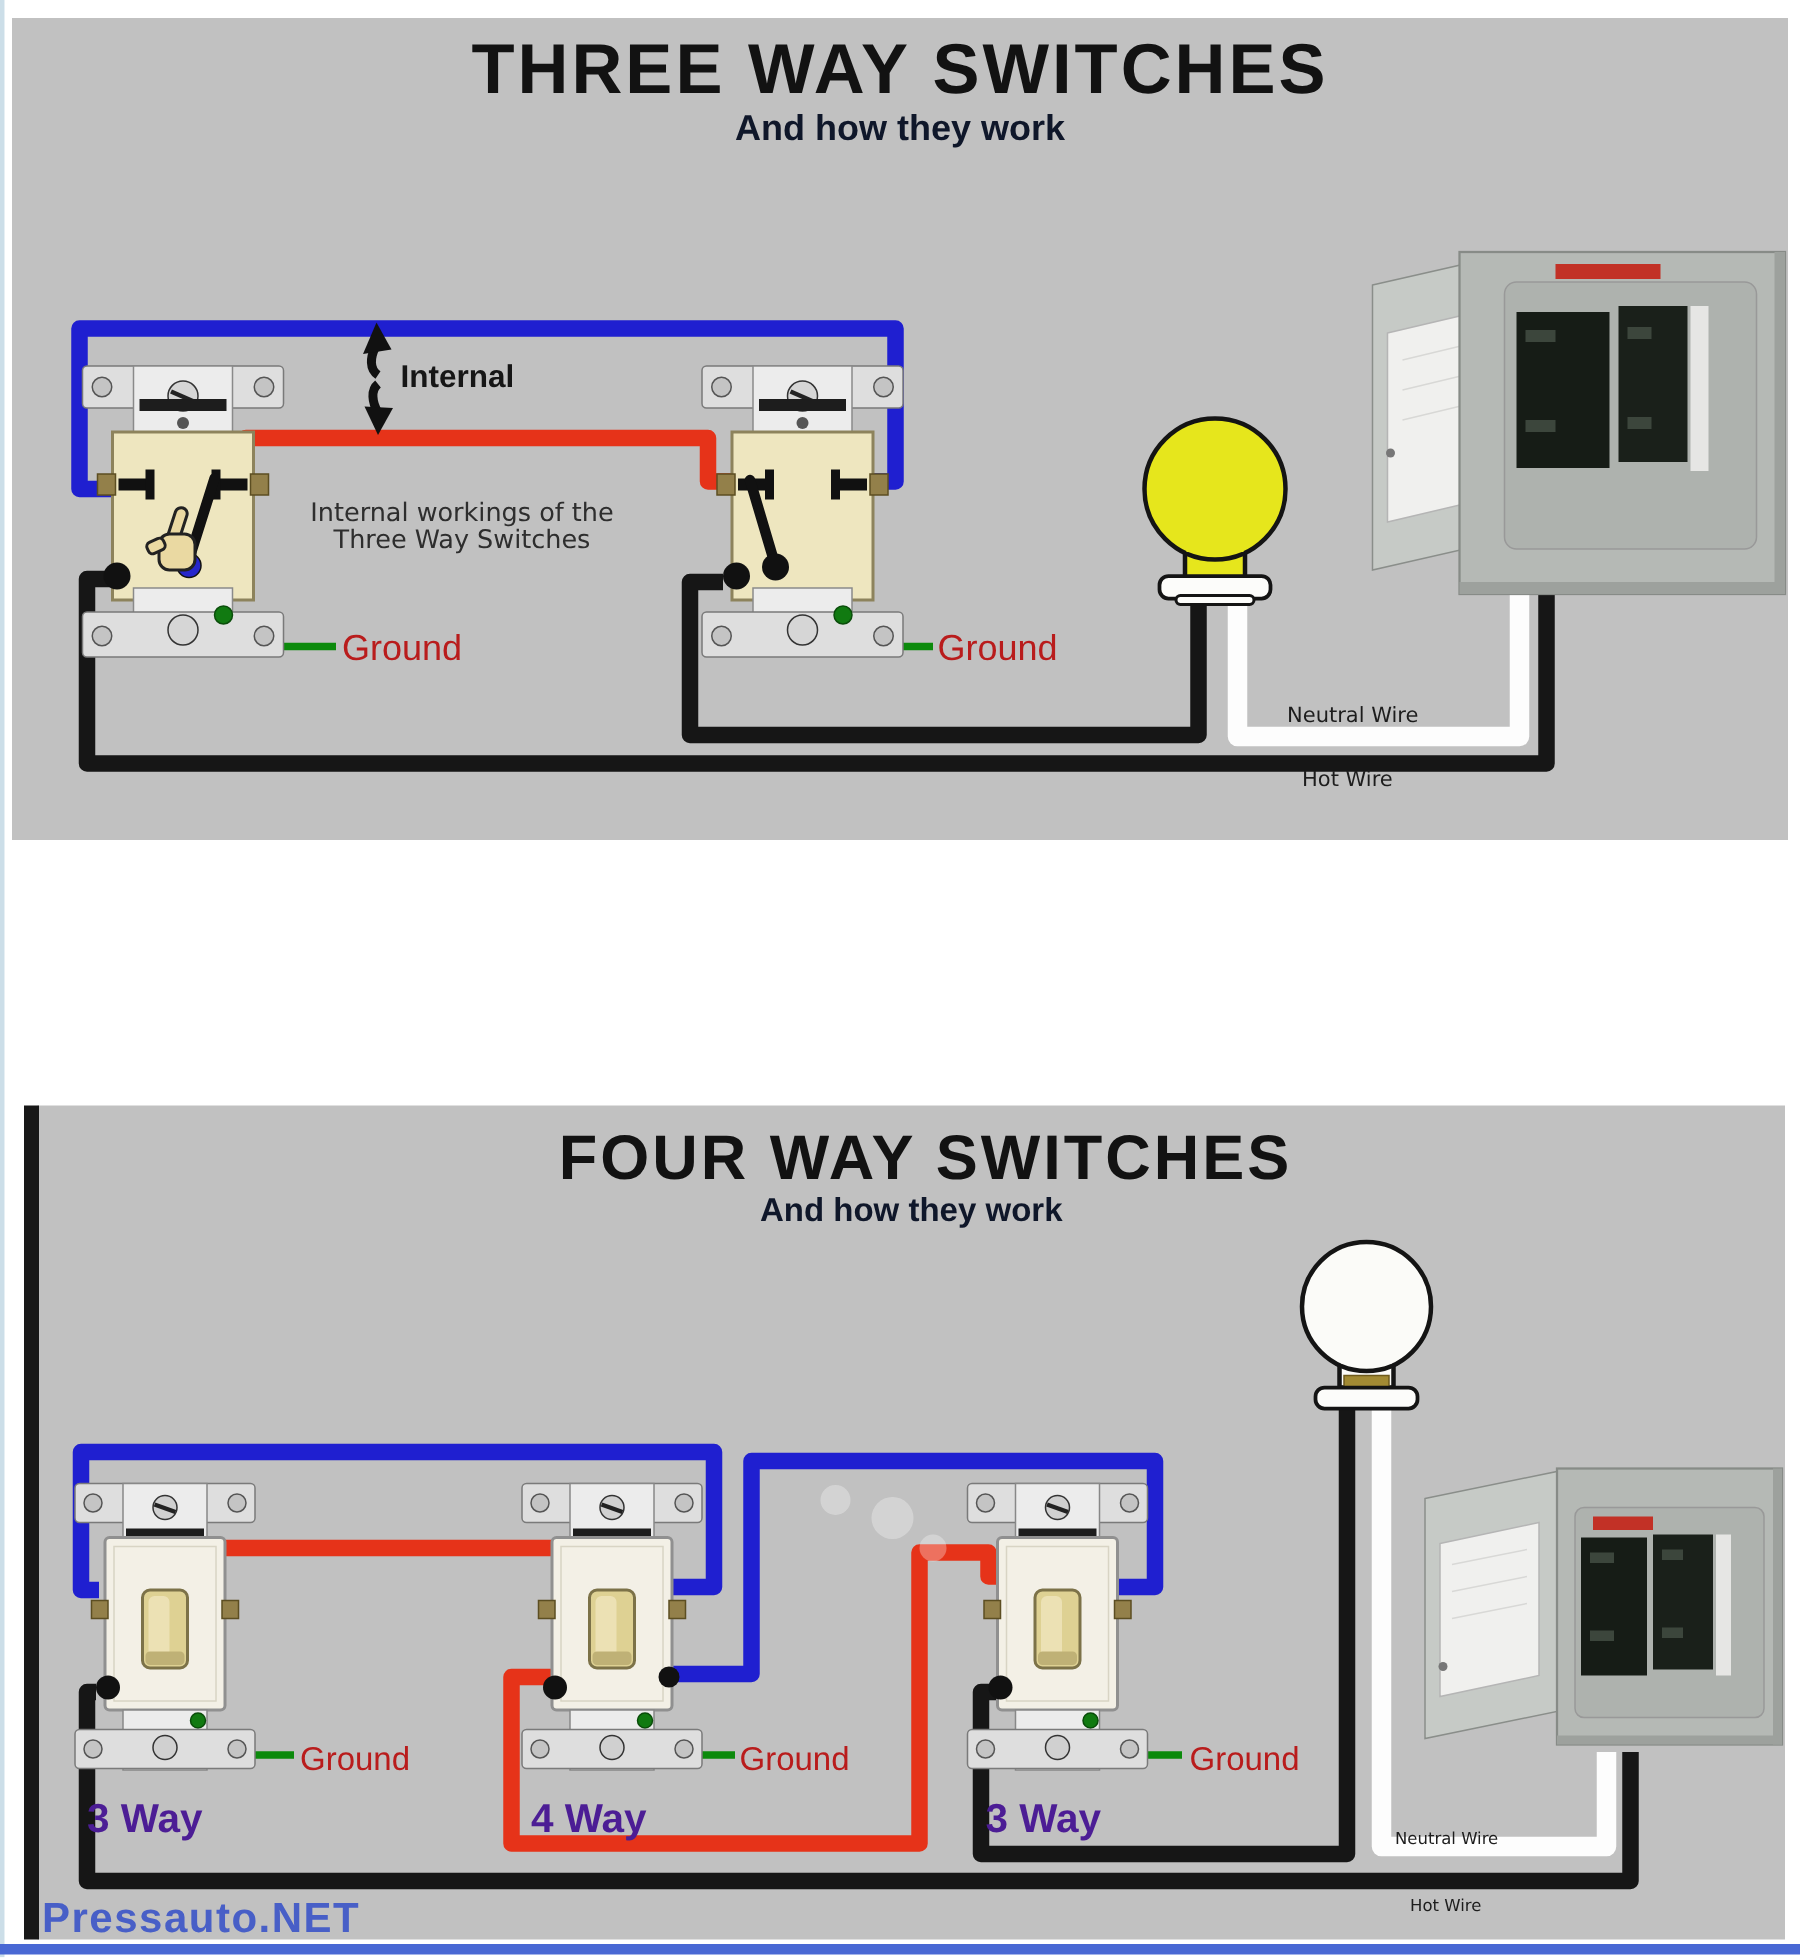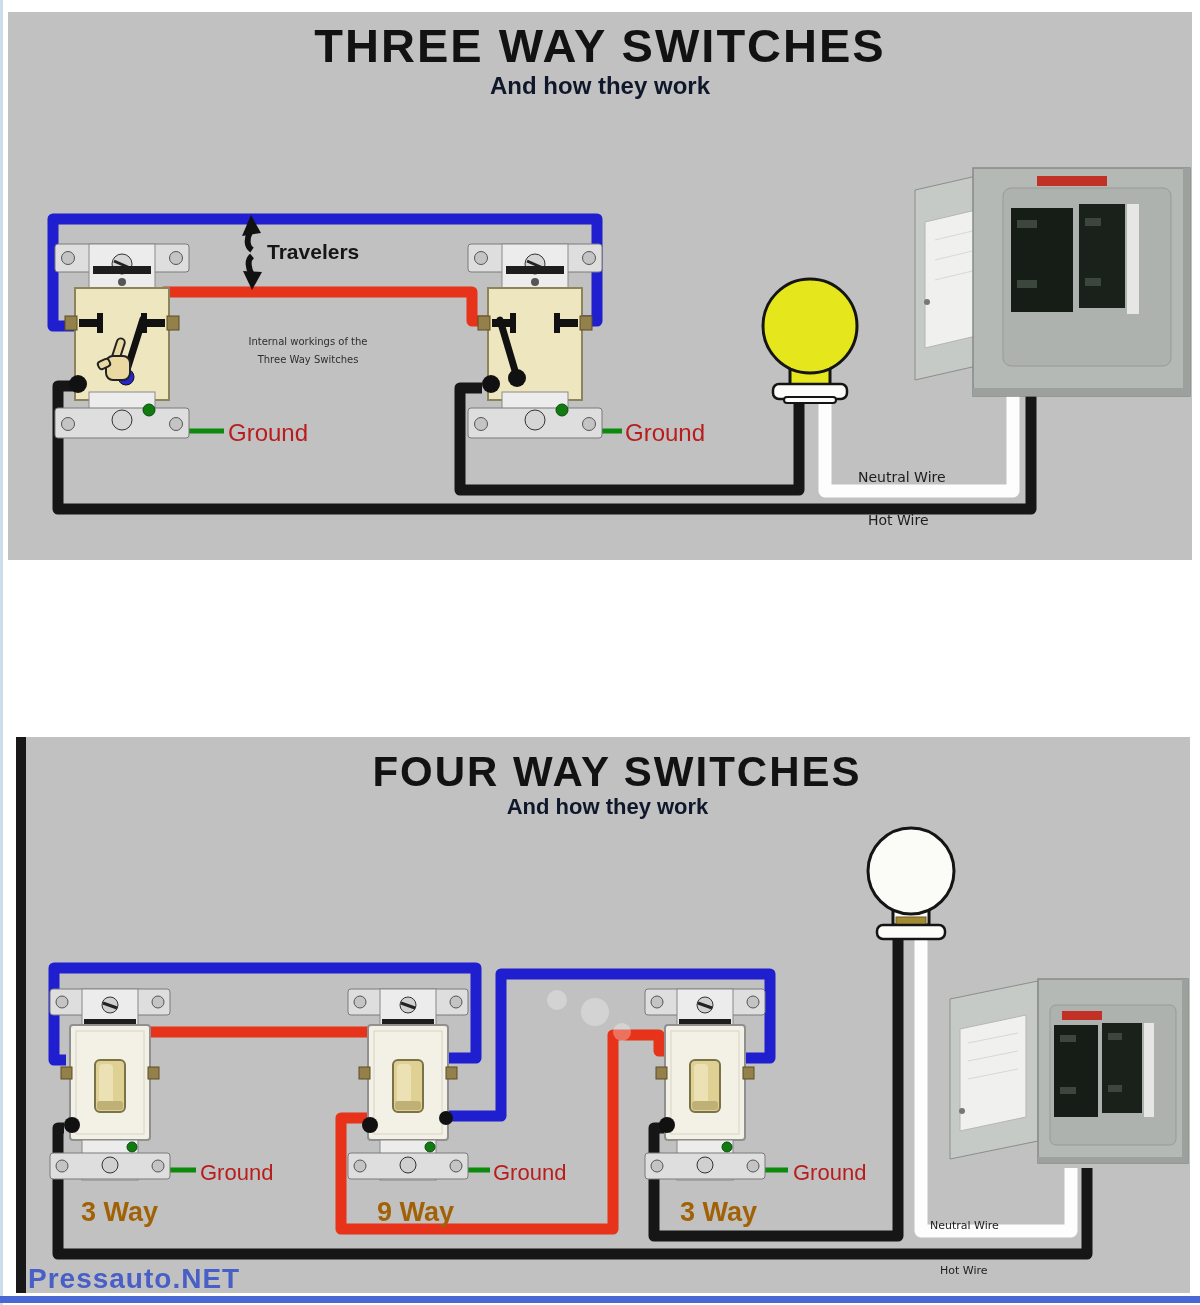--- a/index.html
+++ b/index.html
@@ -12,35 +12,35 @@
   .edge-line{position:absolute;left:0;top:0;width:3px;height:1305px;background:#bfd6e2;opacity:.8;}
   svg.art{position:absolute;left:0;top:0;width:1200px;height:1305px;}
   .txt{position:absolute;color:#161616;}
   .title{width:1184px;text-align:center;font-weight:bold;letter-spacing:2px;color:#121212;}
   .title-three{left:8px;top:18px;font-size:47px;}
   .title-four{left:25px;top:748px;font-size:42px;}
   .subtitle{width:1184px;text-align:center;font-weight:bold;color:#0f172a;}
   .subtitle-three{left:8px;top:72px;font-size:24px;}
   .subtitle-four{left:25px;top:794px;font-size:22px;width:1165px;}
   .travelers{left:267px;top:240px;font-size:21px;font-weight:bold;}
-  .note{left:203px;top:333px;width:210px;text-align:center;font-size:10px;line-height:18px;
+  .note{left:203px;top:333px;width:210px;text-align:center;font-size:17px;line-height:18px;
         color:#2e2e2e;font-family:"DejaVu Sans",sans-serif;}
   .ground{font-size:24px;font-weight:normal;color:#b91c1c;}
   .ground-t1{left:228px;top:419px;}
   .ground-t2{left:625px;top:419px;}
   .ground-b{font-size:22px;}
   .ground-b1{left:200px;top:1160px;}
   .ground-b2{left:493px;top:1160px;}
   .ground-b3{left:793px;top:1160px;}
   .wirelabel{font-family:"DejaVu Sans",sans-serif;color:#1d1d1d;text-align:left;}
   .neutral-top{left:858px;top:469px;width:124px;font-size:14px;}
   .hot-top{left:868px;top:512px;width:106px;font-size:14px;}
   .neutral-bot{left:930px;top:1219px;width:124px;font-size:11px;}
   .hot-bot{left:940px;top:1264px;width:106px;font-size:11px;}
-  .swlabel{font-size:27px;font-weight:bold;color:#a16207;width:100px;text-align:right;}
+  .swlabel{font-size:27px;font-weight:bold;color:#4c1d95;width:100px;text-align:left;}
   .swlabel-1{left:58px;top:1197px;}
   .swlabel-2{left:354px;top:1197px;}
   .swlabel-3{left:657px;top:1197px;}
   .watermark{left:28px;top:1243px;font-size:28px;font-weight:bold;color:#3b55c8;opacity:.9;
              letter-spacing:1px;margin-top:20px;}
   .footer-line{position:absolute;left:0;top:1296px;width:1200px;height:7px;background:#4968d4;}
 </style>
 </head>
 <body>
 
@@ -223,36 +223,36 @@
       <rect x="194" y="58" width="10" height="94" fill="#e6e6e4"></rect>
       <rect x="110" y="70" width="16" height="7" fill="#3c463c"></rect>
       <rect x="110" y="122" width="16" height="7" fill="#3c463c"></rect>
       <rect x="158" y="68" width="14" height="7" fill="#3c463c"></rect>
       <rect x="158" y="120" width="14" height="7" fill="#3c463c"></rect>
     </g>
   </svg>
 
   <div class="txt title title-three">THREE WAY SWITCHES</div>
   <div class="txt subtitle subtitle-three">And how they work</div>
-  <div class="txt travelers">Travelers</div>
+  <div class="txt travelers">Internal</div>
   <div class="txt note">
     <span style="display:block">Internal workings of  the</span>
     <span style="display:block">Three Way Switches</span>
   </div>
   <div class="txt ground ground-t1">Ground</div>
   <div class="txt ground ground-t2">Ground</div>
   <div class="txt wirelabel neutral-top">Neutral Wire</div>
   <div class="txt wirelabel hot-top">Hot Wire</div>
 
   <div class="txt title title-four">FOUR WAY SWITCHES</div>
   <div class="txt subtitle subtitle-four">And how they work</div>
   <div class="txt ground ground-b ground-b1">Ground</div>
   <div class="txt ground ground-b ground-b2">Ground</div>
   <div class="txt ground ground-b ground-b3">Ground</div>
   <div class="txt swlabel swlabel-1">3 Way</div>
-  <div class="txt swlabel swlabel-2">9 Way</div>
+  <div class="txt swlabel swlabel-2">4 Way</div>
   <div class="txt swlabel swlabel-3">3 Way</div>
   <div class="txt wirelabel neutral-bot">Neutral Wire</div>
   <div class="txt wirelabel hot-bot">Hot Wire</div>
 
   <div class="txt watermark">Pressauto.NET</div>
   <div class="footer-line"></div>
 </div>
 
 </body></html>

